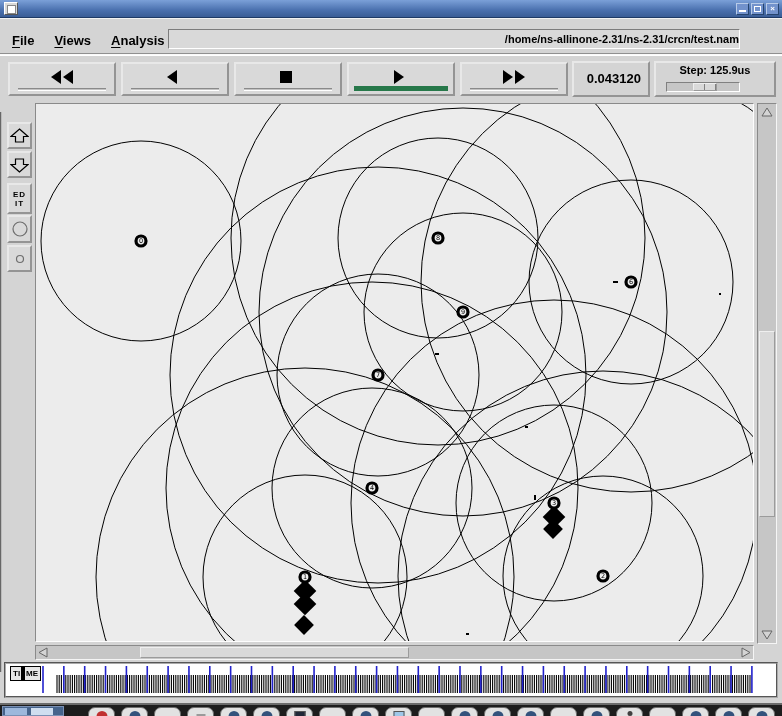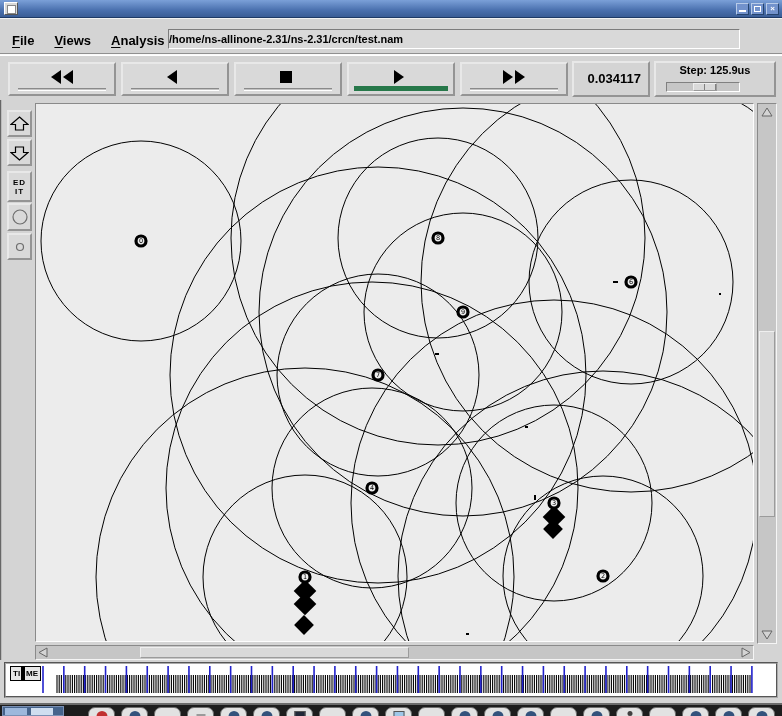--- a/index.html
+++ b/index.html
@@ -23,21 +23,21 @@
   #btn-min i { position:absolute; left:2px; bottom:2px; width:7px; height:2px; background:#fff; }
   #btn-max i { position:absolute; left:2px; top:2px; width:7px; height:6px; border:1px solid #fff; }
 
   
   #frame-strip { left:0; top:18px; width:782px; height:8px; background:#d4d4d4; border-top:1px solid #f2f2f2; }
   #menubar { left:0; top:26px; width:782px; height:27px; background:#d4d4d4; display:flex; align-items:center; }
   .menu-item { font-size:13px; font-weight:bold; color:#000; padding:3px 8px; margin-left:4px; cursor:default; }
   .menu-item u { text-underline-offset:2px; }
   #path-field { left:168px; top:29px; width:572px; height:20px; background:#d9d9d9;
     border:1px solid #7c7c7c; border-right-color:#fff; border-bottom-color:#fff;
-    text-align:left; font-size:11px; font-weight:bold; line-height:18px; }
+    text-align:right; font-size:11px; font-weight:bold; line-height:18px; }
   #sep1 { left:0; top:53px; width:782px; height:2px; border-top:1px solid #909090; border-bottom:1px solid #fafafa; }
 
   
   #controlbar { left:0; top:55px; width:782px; height:45px; background:#d4d4d4; border-top:1px solid #fff; }
   .pb-btn { position:absolute; top:6px; width:108px; height:34px; background:#d9d9d9;
     border:2px outset #e8e8e8; cursor:pointer; }
   .pb-icon { position:absolute; left:0; right:0; top:4px; height:18px; display:flex; align-items:center; justify-content:center; }
   .pb-ind { position:absolute; left:8px; right:8px; bottom:3px; height:3px; background:#c2c2c2;
     border-top:1px solid #8a8a8a; border-bottom:1px solid #fff; }
   .pb-ind.active { left:5px; right:5px; height:5px; background:#27784a; border:none; }
@@ -46,21 +46,21 @@
   #step-panel { left:654px; top:61px; width:122px; height:36px; background:#d4d4d4; border:2px outset #e8e8e8; }
   #step-label { position:absolute; left:0; right:0; top:1px; text-align:center; font-size:11px; font-weight:bold; }
   #step-trough { position:absolute; left:10px; top:19px; width:74px; height:10px; background:#c6c6c6;
     border:1px solid #808080; border-right-color:#fff; border-bottom-color:#fff; }
   #step-thumb { position:absolute; left:26px; top:0px; width:24px; height:8px; background:#d9d9d9;
     border:1px outset #eee; display:flex; cursor:ew-resize; }
   #step-thumb i { width:50%; height:100%; border-right:1px solid #808080; }
 
   
   #main { left:0; top:100px; width:782px; height:560px; background:#d4d4d4; }
-  #toolcol { position:absolute; left:0; top:0; width:15px; height:560px; border-left:2px groove #bbb; }
+  #toolcol { position:absolute; left:0; top:12px; width:15px; height:560px; border-left:2px groove #bbb; }
   .tool-btn { position:absolute; left:5px; width:25px; background:#d9d9d9; border:2px outset #e8e8e8;
     display:flex; align-items:center; justify-content:center; cursor:pointer; flex-direction:column; }
   #tool-up { top:10px; height:27px; } #tool-down { top:39px; height:27px; }
   #tool-edit { top:71px; height:31px; font-size:8px; font-weight:bold; line-height:9px; letter-spacing:1px; }
   #tool-circle-big { top:103px; height:28px; } #tool-circle-small { top:133px; height:27px; }
 
   #canvas-wrap { position:absolute; left:35px; top:3px; width:719px; height:539px;
     background:#ececec; border:1px solid #8a8a8a; border-right-color:#fdfdfd; border-bottom-color:#fdfdfd; overflow:hidden; }
   #net-svg { display:block; }
   #net-svg text { font-family:"DejaVu Sans",sans-serif; }
@@ -151,21 +151,21 @@
       </div><div class="pb-btn" style="left:460px">
         <div class="pb-icon">
           <svg width="24" height="18" viewBox="0 0 24 18" fill="#000">
             <polygon points="1,2 1,16 11,9"></polygon>
             <polygon points="13,2 13,16 23,9"></polygon>
           </svg>
         </div>
         <div class="pb-ind"></div>
       </div></span>
 </div>
-<div id="time-panel" class="abs">0.034117</div>
+<div id="time-panel" class="abs">0.043120</div>
 <div id="step-panel" class="abs">
   <div id="step-label">Step: 125.9us</div>
   <div id="step-trough">
     <div id="step-thumb">
         <i></i>
         <i></i>
       </div>
   </div>
 </div>
 

